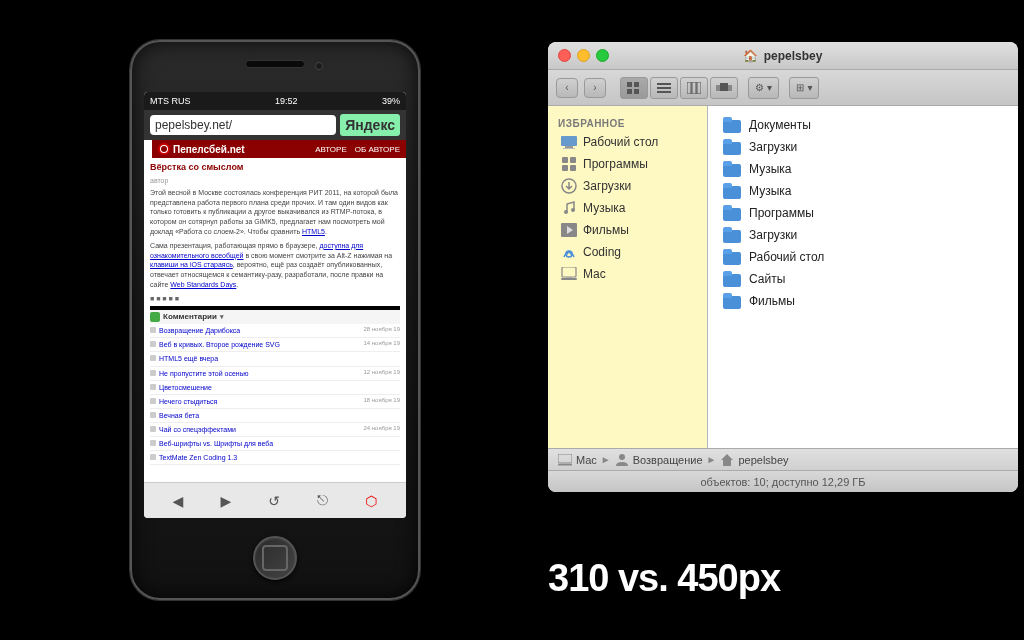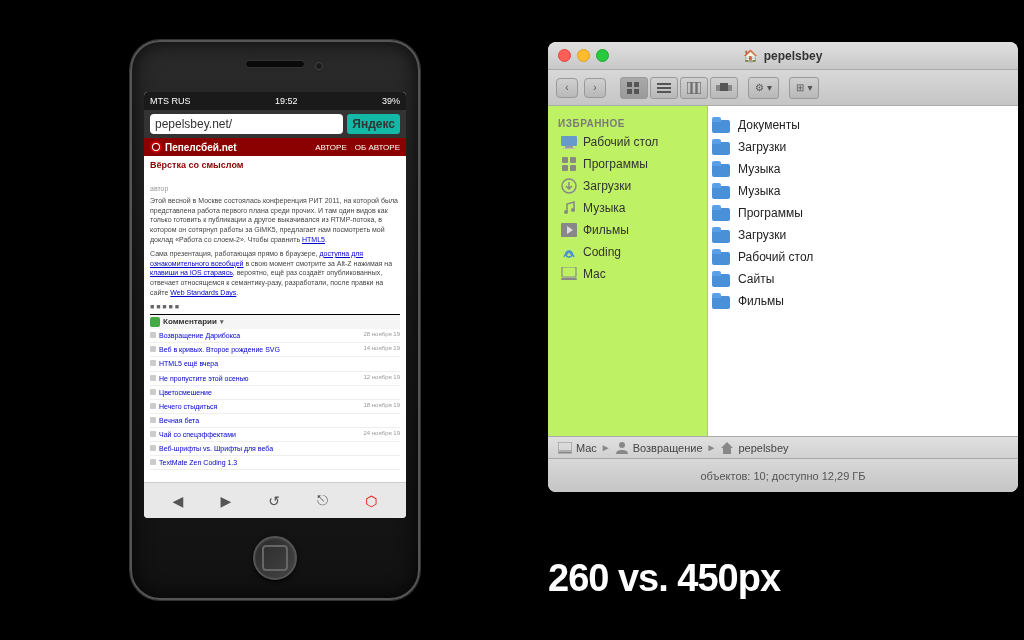--- a/index.html
+++ b/index.html
@@ -105,37 +105,38 @@
     .screen-urlbar input {
       flex: 1;
       background: #fff;
       border: none;
       border-radius: 4px;
       font-size: 12px;
       padding: 3px 5px;
       color: #333;
     }
     .screen-urlbar .yandex-btn {
-      background: #14b8a6;
+      background: #86efac;
       border: none;
       border-radius: 3px;
-      font-size: 12px;
+      font-size: 14px;
       padding: 3px 5px;
       color: #333;
       font-weight: bold;
     }
     .screen-site-header {
       background: #8b0000;
       color: #fff;
       font-size: 9px;
       padding: 3px 6px;
       display: flex;
       align-items: center;
       gap: 4px;
       justify-content: space-between;
+      margin-left: 8px;
     }
     .screen-site-logo {
       display: flex;
       align-items: center;
       gap: 3px;
       font-weight: bold;
       font-size: 10px;
     }
     .screen-site-logo .circle {
       width: 12px;
@@ -163,41 +164,41 @@
     .screen-content {
       padding: 4px 6px;
       font-size: 7px;
       color: #333;
       line-height: 1.3;
     }
     .screen-article-title {
       font-weight: bold;
       font-size: 9px;
       color: #8b0000;
-      margin-bottom: 12px;
+      margin-bottom: 2px;
     }
     .screen-article-meta {
       font-size: 7px;
       color: #999;
       margin-bottom: 3px;
     }
     .screen-article-text {
       font-size: 7px;
       color: #444;
       line-height: 1.4;
       margin-bottom: 4px;
     }
     .screen-tag-line {
       font-size: 7px;
       color: #666;
       margin-bottom: 3px;
     }
     .screen-comments-header {
       background: #f5f5f5;
-      border-top: 1px solid #000000;
+      border-top: 4px solid #000000;
       padding: 2px 0;
       font-size: 8px;
       font-weight: bold;
       color: #333;
       display: flex;
       align-items: center;
       gap: 3px;
     }
     .screen-comment-bubble {
       width: 10px;
@@ -348,21 +349,21 @@
       gap: 3px;
       margin-left: 4px;
     }
     .finder-body {
       display: flex;
       flex: 1;
       overflow: hidden;
     }
     .finder-sidebar {
       width: 160px;
-      background: #bef264;
+      background: #fef9c3;
       border-right: 1px solid #b0b8c0;
       overflow-y: auto;
       padding: 8px 0;
     }
     .sidebar-section-header {
       font-size: 10px;
       font-weight: bold;
       color: #7a7a7a;
       padding: 4px 10px 2px;
       text-transform: uppercase;
@@ -399,21 +400,21 @@
     .finder-main {
       flex: 1;
       background: #fff;
       overflow-y: auto;
       padding: 8px 0;
     }
     .finder-file-item {
       display: flex;
       align-items: center;
       gap: 8px;
-      padding: 3px 4px;
+      padding: 3px 15px;
       cursor: pointer;
       font-size: 12px;
       color: #222;
     }
     .file-folder-icon {
       width: 18px;
       height: 16px;
       position: relative;
       flex-shrink: 0;
     }
@@ -433,21 +434,21 @@
       top: 0;
       left: 0;
       width: 9px;
       height: 5px;
       background: #5aa0e9;
       border-radius: 2px 2px 0 0;
     }
 
     .finder-statusbar {
       background: linear-gradient(180deg, #d8d8d8, #c5c5c5);
-      height: 34px;
+      height: 22px;
       display: flex;
       align-items: center;
       justify-content: center;
       border-top: 1px solid #aaa;
       font-size: 11px;
       color: #555;
     }
     .finder-pathbar {
       background: linear-gradient(180deg, #e0e0e0, #d0d0d0);
       height: 22px;
@@ -790,13 +791,13 @@
         <polygon points="7,1 13,7 11,7 11,13 3,13 3,7 1,7" fill="#888"></polygon>
       </svg>
     <span>pepelsbey</span>
   </div>
 
   <div class="finder-statusbar">
     <span>объектов: 10; доступно 12,29 ГБ</span>
   </div>
 </div>
 
-<div class="comparison-text">260 vs. 450px</div>
+<div class="comparison-text">310 vs. 450px</div>
 
 </body></html>

